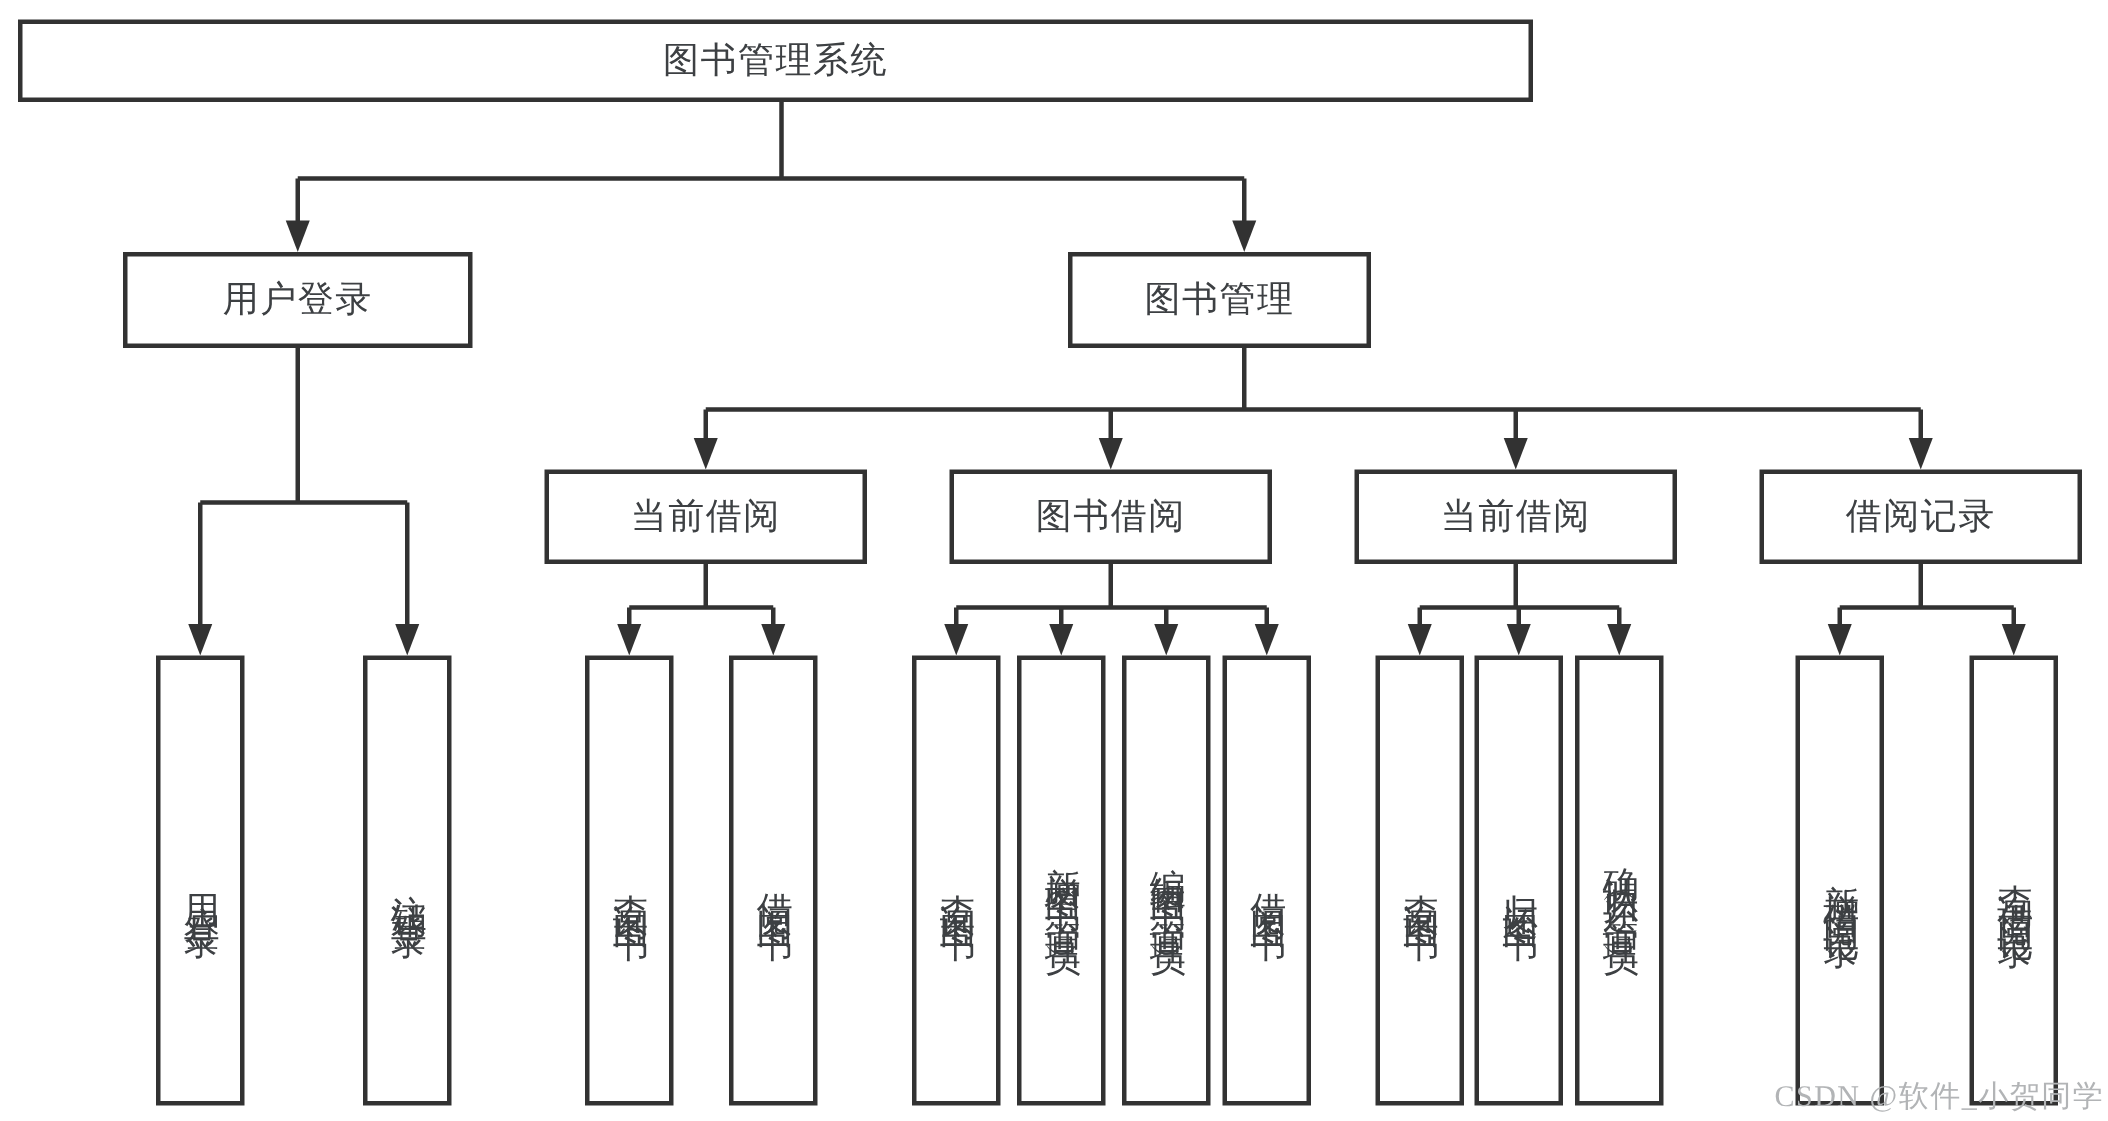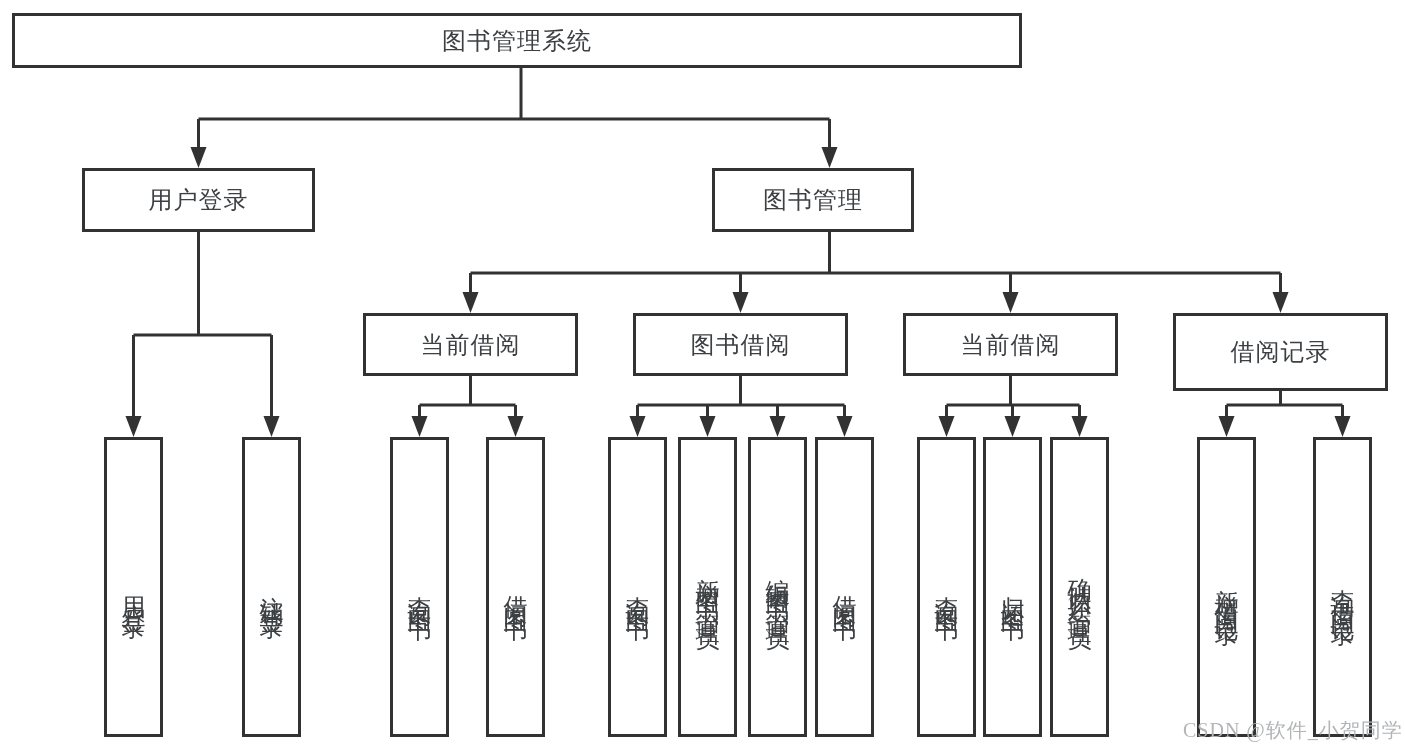--- a/index.html
+++ b/index.html
@@ -104,21 +104,21 @@
 
   <div class="box" style="left:363px;top:313px;width:215px;height:63px">
     <span class="hlabel">当前借阅</span>
   </div>
   <div class="box" style="left:903px;top:313px;width:215px;height:63px">
     <span class="hlabel">当前借阅</span>
   </div>
   <div class="box" style="left:633px;top:313px;width:215px;height:63px">
     <span class="hlabel">图书借阅</span>
   </div>
-  <div class="box" style="left:1173px;top:313px;width:215px;height:78px">
+  <div class="box" style="left:1173px;top:313px;width:215px;height:63px">
     <span class="hlabel">借阅记录</span>
   </div>
 
   <div class="box" style="left:104px;top:437px;width:59px;height:300px">
     <span class="vtext">用户登录</span>
   </div>
   <div class="box" style="left:242px;top:437px;width:59px;height:300px">
     <span class="vtext">注销登录</span>
   </div>
 

